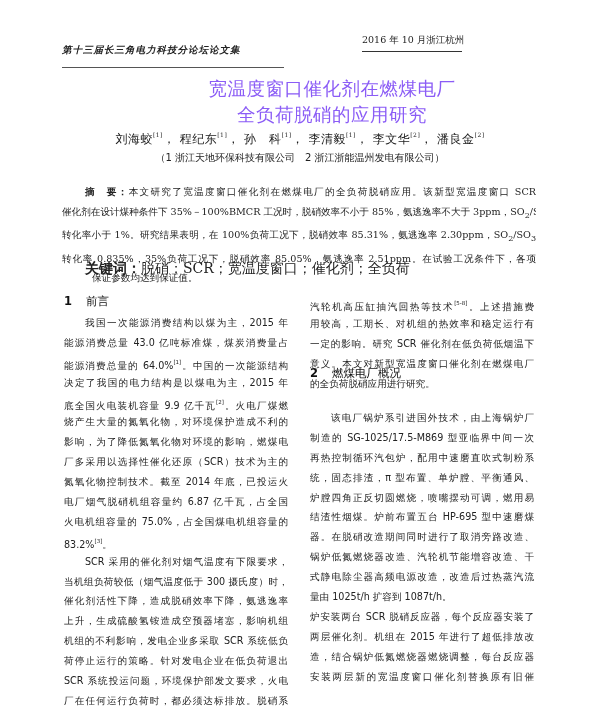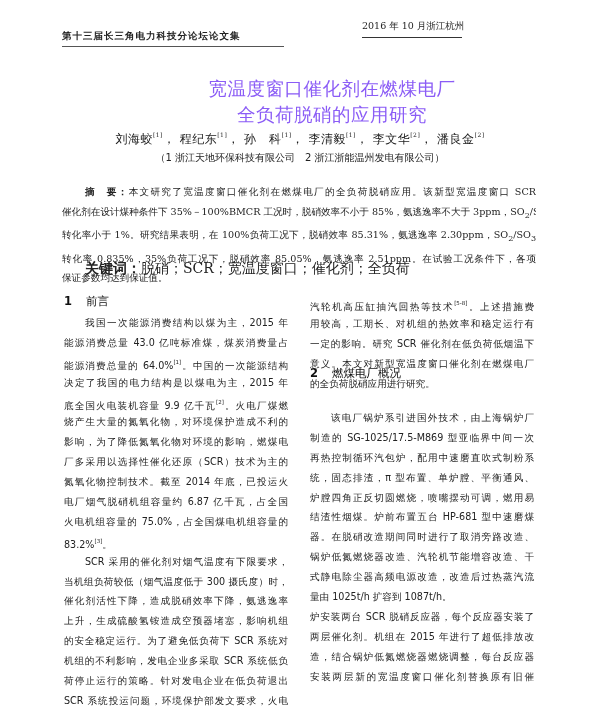--- a/index.html
+++ b/index.html
@@ -1,27 +1,27 @@
 <!DOCTYPE html>
 <html><head>
   <meta charset="utf-8">
   <style>
     html, body { margin: 0; padding: 0; background: #ffffff; }
     body { width: 600px; height: 711px; overflow: hidden; position: relative; color: #1a1a1a; font-family: "DejaVu Serif", serif; }
-    .header-left { position: absolute; left: 62px; top: 30px; width: 222px; font-size: 9.5px; font-weight: bold; letter-spacing: 1px; color: #222; padding-bottom: 3px; border-bottom: 1.5px solid #555; white-space: nowrap; }
-    .header-right { position: absolute; left: 362px; top: 20px; width: 100px; font-size: 9.5px; color: #222; padding-bottom: 4px; border-bottom: 1.5px solid #333; white-space: nowrap; }
+    .header-left { position: absolute; left: 62px; top: 44px; width: 222px; font-size: 9.5px; font-weight: bold; letter-spacing: 1px; color: #222; padding-bottom: 10px; border-bottom: 1.5px solid #555; white-space: nowrap; font-style: italic; }
+    .header-right { position: absolute; left: 362px; top: 34px; width: 100px; font-size: 9.5px; color: #222; padding-bottom: 4px; border-bottom: 1.5px solid #333; white-space: nowrap; }
     .title { position: absolute; left: 0; width: 600px; text-align: center; font-family: Liberation Sans, sans-serif; font-size: 18.5px; color: #8b5cf6; letter-spacing: 0.5px; margin-left: 32px; }
     .title.l1 { top: 76px; }
     .title.l2 { top: 102px; }
     .authors { position: absolute; left: 0; width: 600px; top: 131px; text-align: center; font-size: 12px; letter-spacing: 0.5px; }
     .authors sup { font-size: 6px; vertical-align: 6px; }
     .affil { position: absolute; left: 0; width: 600px; top: 151px; text-align: center; font-family: "DejaVu Sans", sans-serif; font-size: 10px; color: #222; }
     .abstract { position: absolute; left: 62px; width: 474px; top: 182px; font-size: 9.6px; line-height: 19.6px; text-align: justify; color: #222; }
     .abstract .line { display: block; white-space: nowrap; overflow: hidden; text-align-last: justify; }
-    .abstract .line.last { text-align-last: left; }
+    .abstract .line.last { text-align-last: left; margin-left: 30px; }
     .abstract .label { font-weight: bold; }
     .abstract .indent { padding-left: 23px; }
     .keywords { position: absolute; left: 85px; top: 260px; font-size: 14px; color: #222; white-space: nowrap; }
     .keywords .label { font-weight: bold; }
     .section-head { position: absolute; font-family: "DejaVu Sans", sans-serif; font-size: 11.5px; color: #111; white-space: nowrap; }
     .section-head .num { display: inline-block; width: 22px; font-weight: bold; }
     .col { position: absolute; width: 224px; font-family: "DejaVu Sans", sans-serif; font-size: 9.6px; line-height: 19.9px; color: #222; }
     .col .line { display: block; white-space: nowrap; overflow: hidden; text-align: justify; text-align-last: justify; height: 19.9px; }
     .col .line.last { text-align-last: left; }
     .col .line.indent { padding-left: 21px; }
@@ -75,21 +75,20 @@
     <span class="line">影响，为了降低氮氧化物对环境的影响，燃煤电</span>
     <span class="line">厂多采用以选择性催化还原（SCR）技术为主的</span>
     <span class="line">氮氧化物控制技术。截至 2014 年底，已投运火</span>
     <span class="line">电厂烟气脱硝机组容量约 6.87 亿千瓦，占全国</span>
     <span class="line">火电机组容量的 75.0%，占全国煤电机组容量的</span>
     <span class="line last">83.2%<sup>[3]</sup>。</span>
     <span class="line indent">SCR 采用的催化剂对烟气温度有下限要求，</span>
     <span class="line">当机组负荷较低（烟气温度低于 300 摄氏度）时，</span>
     <span class="line">催化剂活性下降，造成脱硝效率下降，氨逃逸率</span>
     <span class="line">上升，生成硫酸氢铵造成空预器堵塞，影响机组</span>
-    <span class="line">的安全稳定运行。为了避免低负荷下 SCR 系统对</span>
     <span class="line">机组的不利影响，发电企业多采取 SCR 系统低负</span>
     <span class="line">荷停止运行的策略。针对发电企业在低负荷退出</span>
     <span class="line">SCR 系统投运问题，环境保护部发文要求，火电</span>
     <span class="line">厂在任何运行负荷时，都必须达标排放。脱硝系</span>
   </div>
 <div class="col right-col" id="right-col-1">
     <span class="line">汽轮机高压缸抽汽回热等技术<sup>[5-8]</sup>。上述措施费</span>
     <span class="line">用较高，工期长、对机组的热效率和稳定运行有</span>
     <span class="line">一定的影响。研究 SCR 催化剂在低负荷低烟温下</span>
     <span class="line">意义。本文对新型宽温度窗口催化剂在燃煤电厂</span>
@@ -99,21 +98,21 @@
 <div class="section-head" style="left:310px; top:366px;">
   <span class="num">2</span><span>燃煤电厂概况</span>
 </div>
 
 <div class="col right-col-2" id="right-col-2">
     <span class="line indent">该电厂锅炉系引进国外技术，由上海锅炉厂</span>
     <span class="line">制造的 SG-1025/17.5-M869 型亚临界中间一次</span>
     <span class="line">再热控制循环汽包炉，配用中速磨直吹式制粉系</span>
     <span class="line">统，固态排渣，π 型布置、单炉膛、平衡通风、</span>
     <span class="line">炉膛四角正反切圆燃烧，喷嘴摆动可调，燃用易</span>
-    <span class="line">结渣性烟煤。炉前布置五台 HP-681 型中速磨煤</span>
+    <span class="line">结渣性烟煤。炉前布置五台 HP-695 型中速磨煤</span>
     <span class="line">器。在脱硝改造期间同时进行了取消旁路改造、</span>
     <span class="line">锅炉低氮燃烧器改造、汽轮机节能增容改造、干</span>
     <span class="line">式静电除尘器高频电源改造，改造后过热蒸汽流</span>
     <span class="line last">量由 1025t/h 扩容到 1087t/h。</span>
     <span class="line">炉安装两台 SCR 脱硝反应器，每个反应器安装了</span>
     <span class="line">两层催化剂。机组在 2015 年进行了超低排放改</span>
     <span class="line">造，结合锅炉低氮燃烧器燃烧调整，每台反应器</span>
     <span class="line">安装两层新的宽温度窗口催化剂替换原有旧催</span>
   </div>
 

